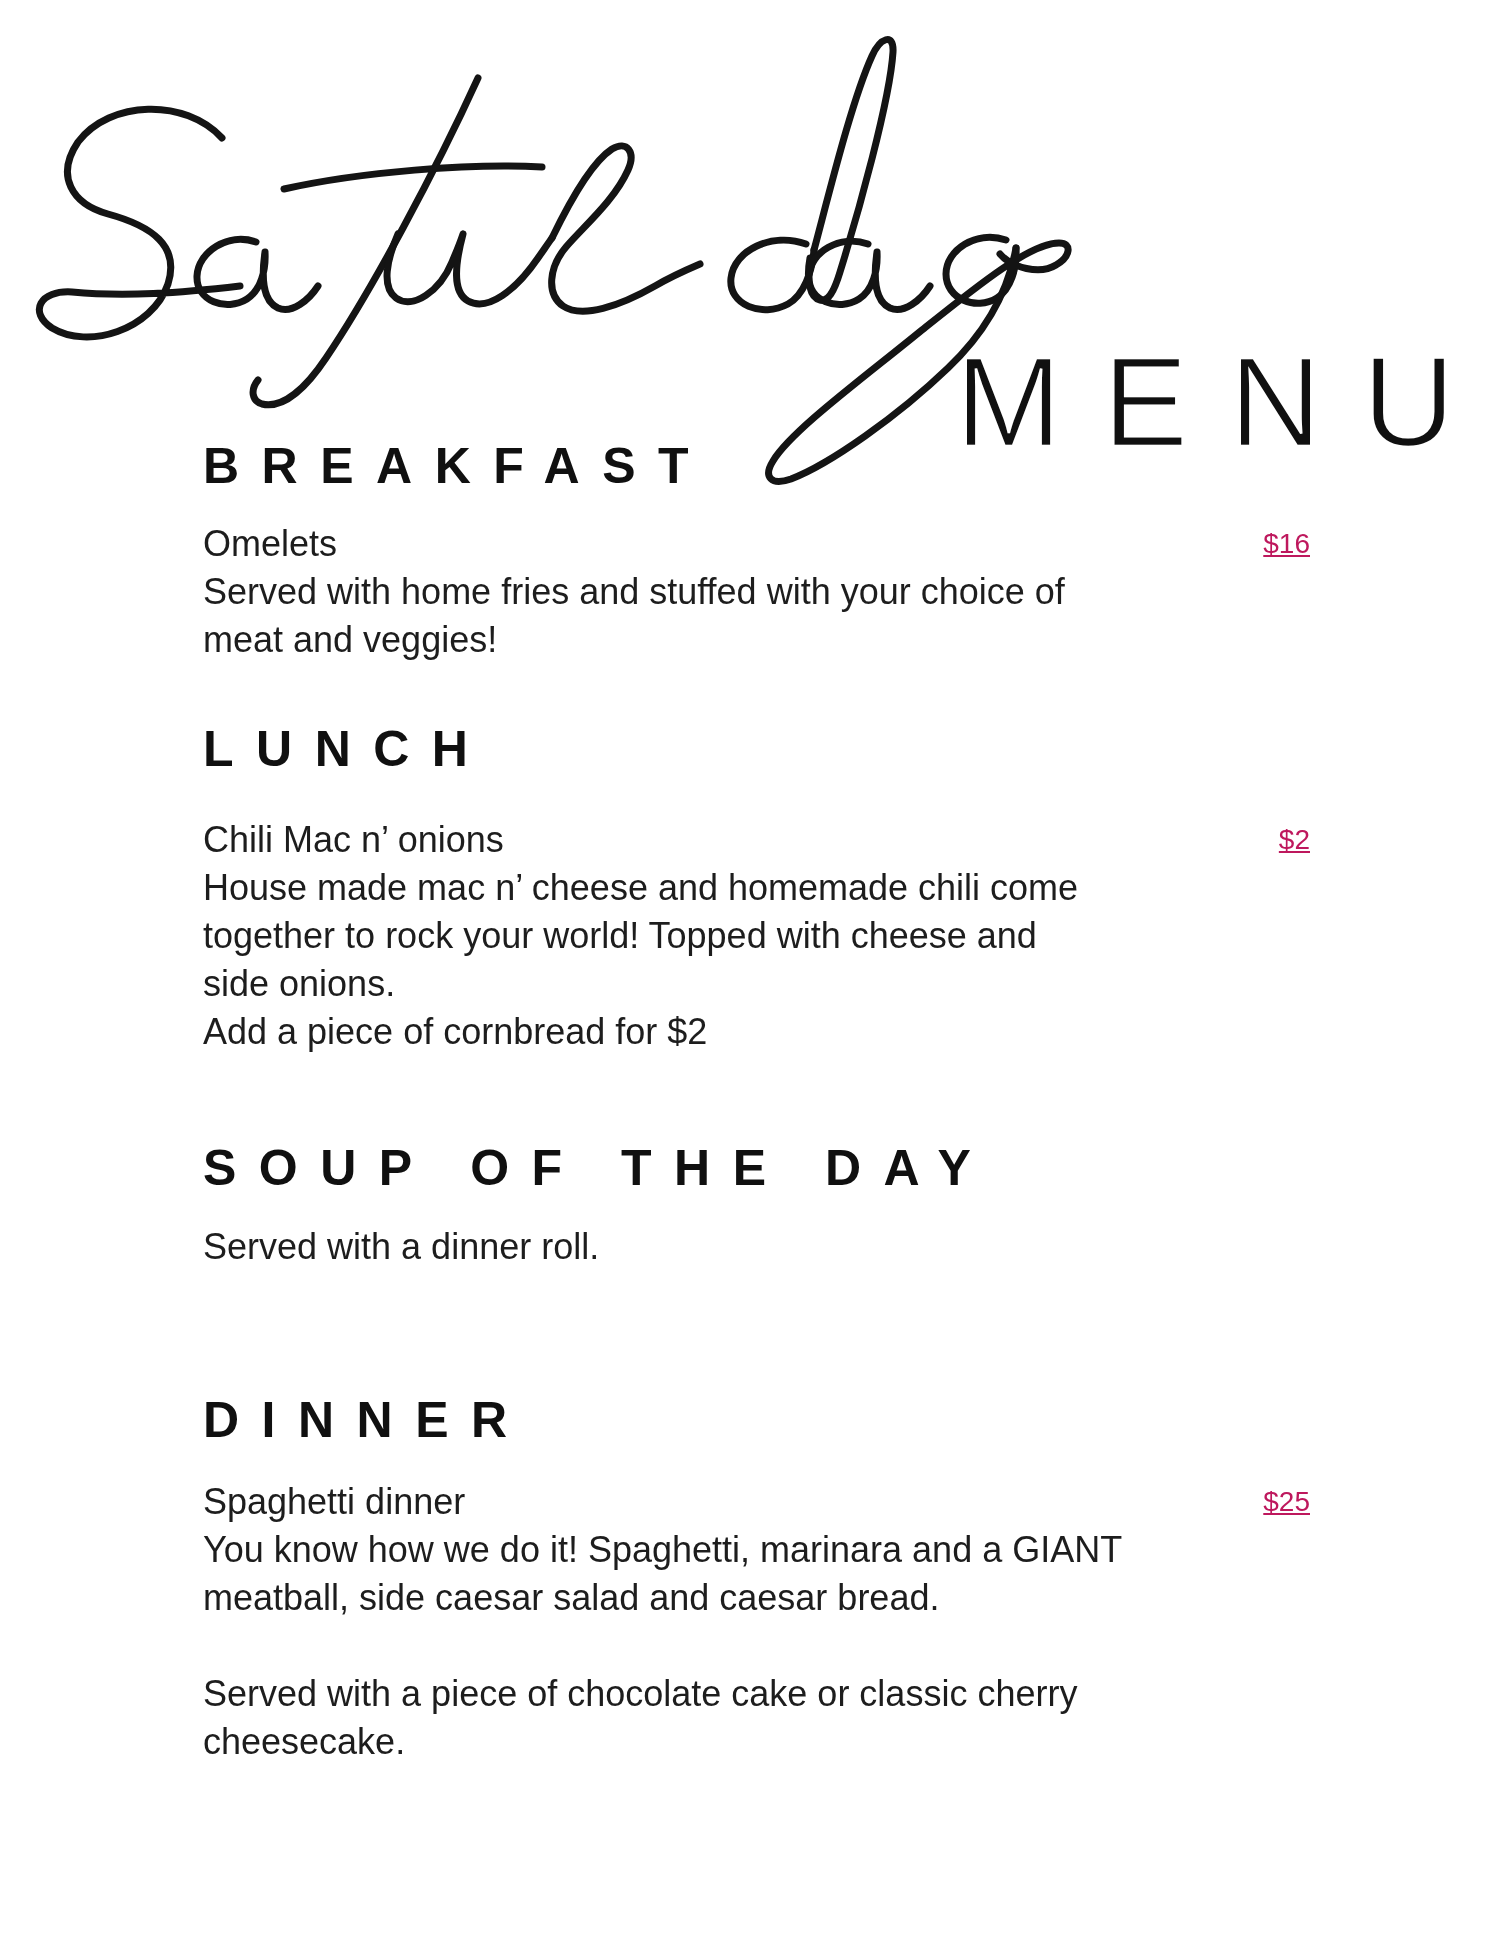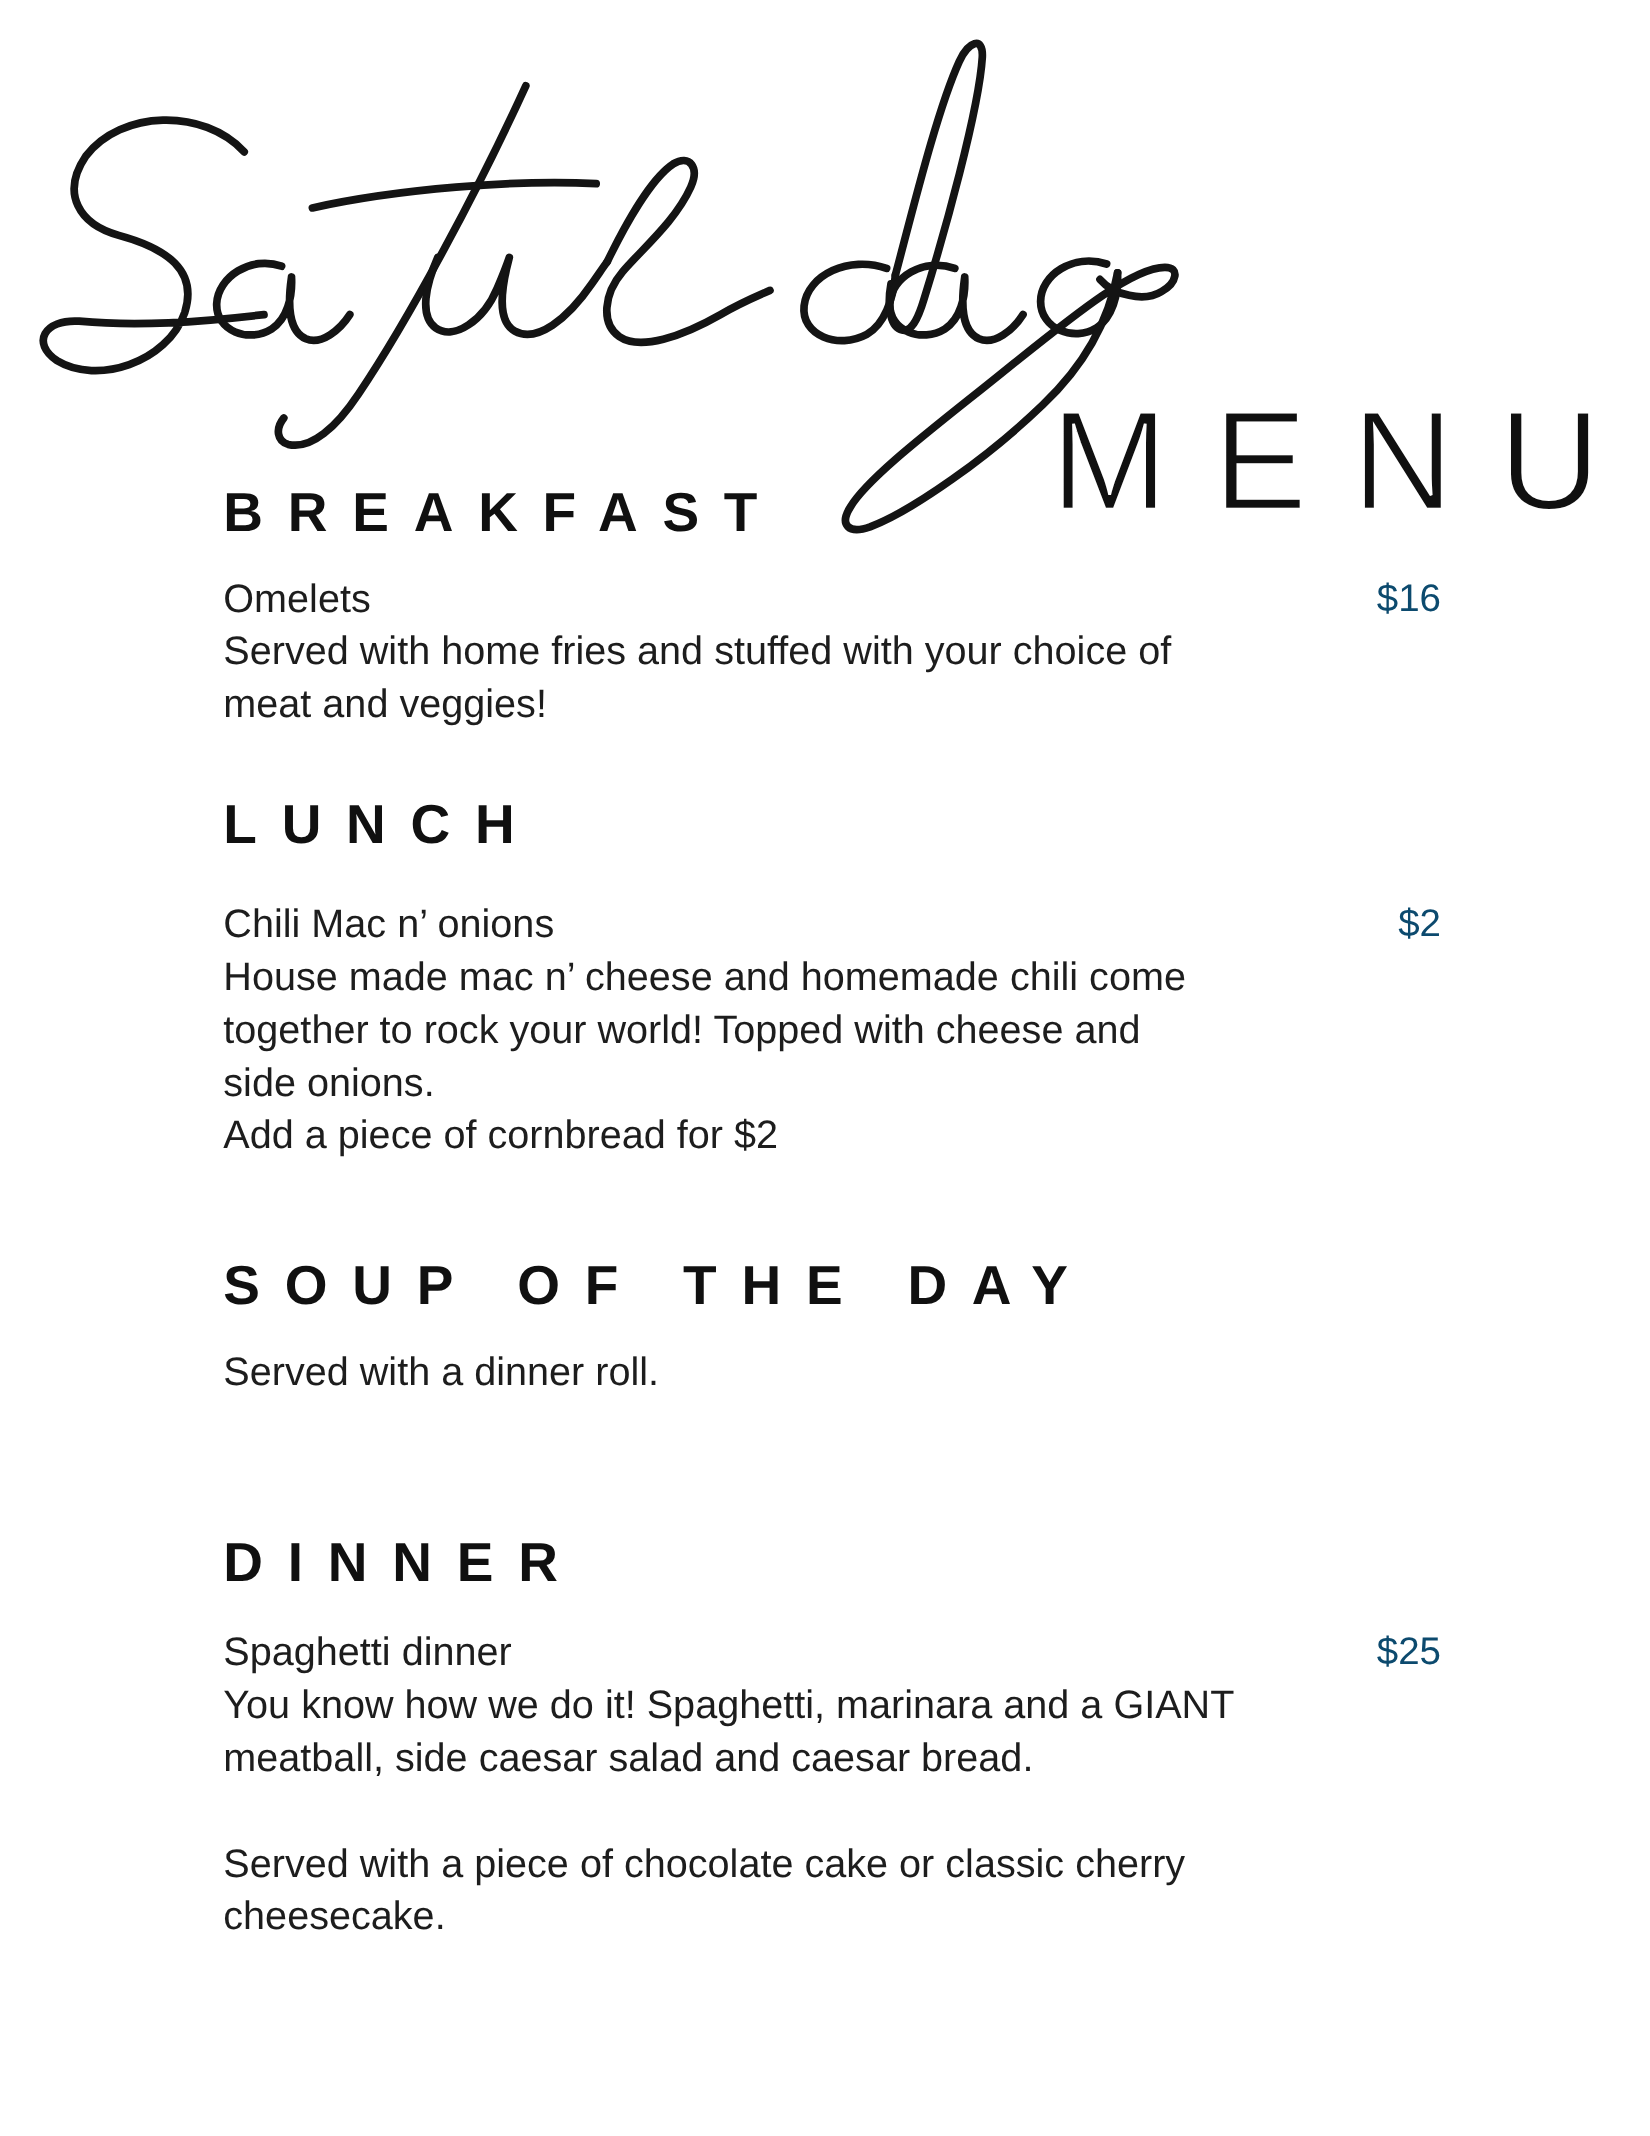--- a/index.html
+++ b/index.html
@@ -10,40 +10,40 @@
     color:#1d1d1d;
     position:relative;
     overflow:hidden;
   }
   .page{position:absolute;inset:0;}
 
   
   .script-svg{position:absolute;left:0;top:0;width:1500px;height:560px;}
   .script-svg path{fill:none;stroke:#141414;stroke-width:7;stroke-linecap:round;stroke-linejoin:round;}
   .wordmark{
-    position:absolute;top:356px;right:4px;
+    position:absolute;top:338px;right:4px;
     font-size:128px;line-height:1;font-weight:300;
     letter-spacing:0.32em;color:#101010;
     -webkit-text-stroke:2.5px #ffffff;
     white-space:nowrap;
   }
 
   
   .sec{position:absolute;left:203px;right:190px;}
   .sec-title{
     font-size:50px;line-height:1;font-weight:700;color:#101010;
     letter-spacing:0.45em;white-space:nowrap;
   }
   .items{margin:0;}
   .item-row{
     display:flex;align-items:center;justify-content:space-between;
     font-size:36px;line-height:48px;white-space:nowrap;margin-top:20px;
   }
   .item-name{color:#1d1d1d;}
-  .item-price{font-size:35px;color:#0c4a6e;}
+  .item-price{font-size:28px;color:#be185d;text-decoration:underline;}
   .item-desc{font-size:36px;line-height:48px;color:#1d1d1d;}
   .desc-line{white-space:nowrap;}
 
   .sec-breakfast{top:441px;}
   .sec-lunch{top:724px;}
   .sec-soup{top:1143px;}
   .sec-dinner{top:1395px;}
 </style>
 </head>
 <body>

